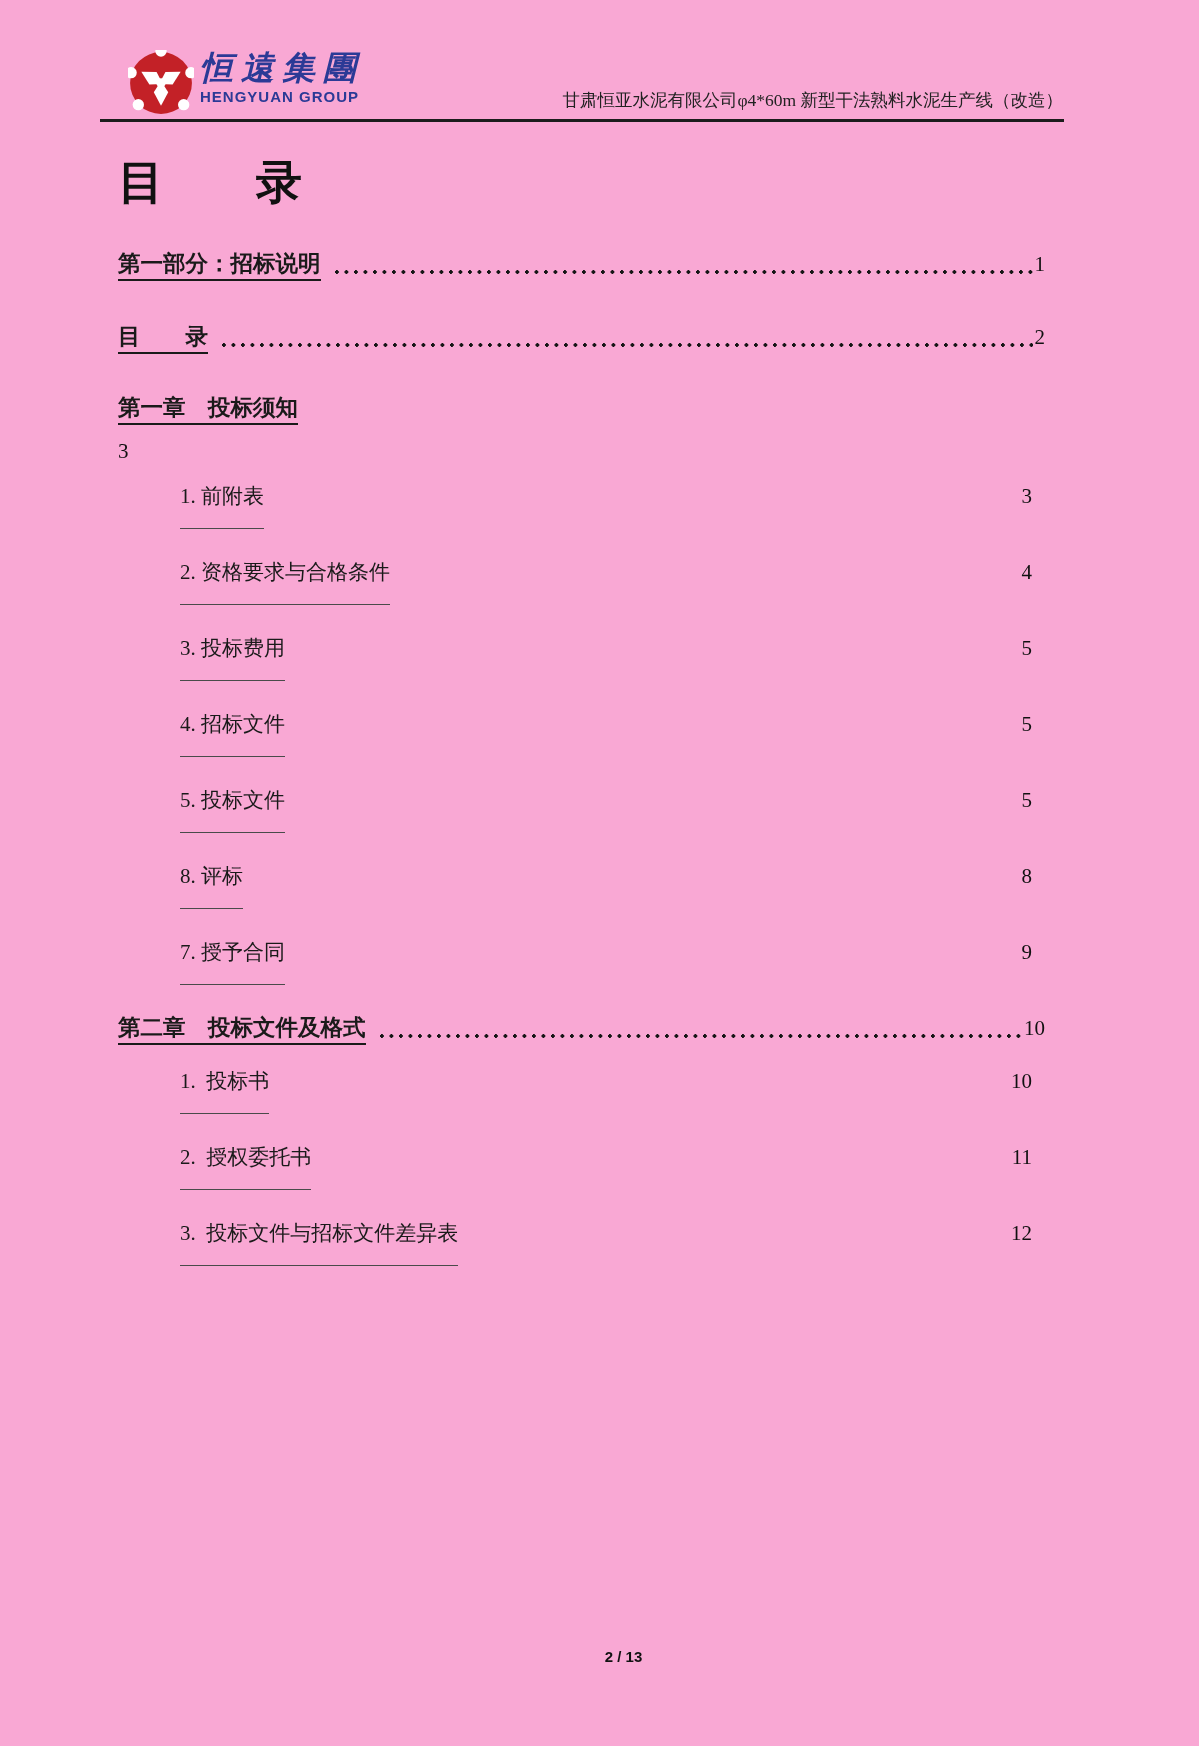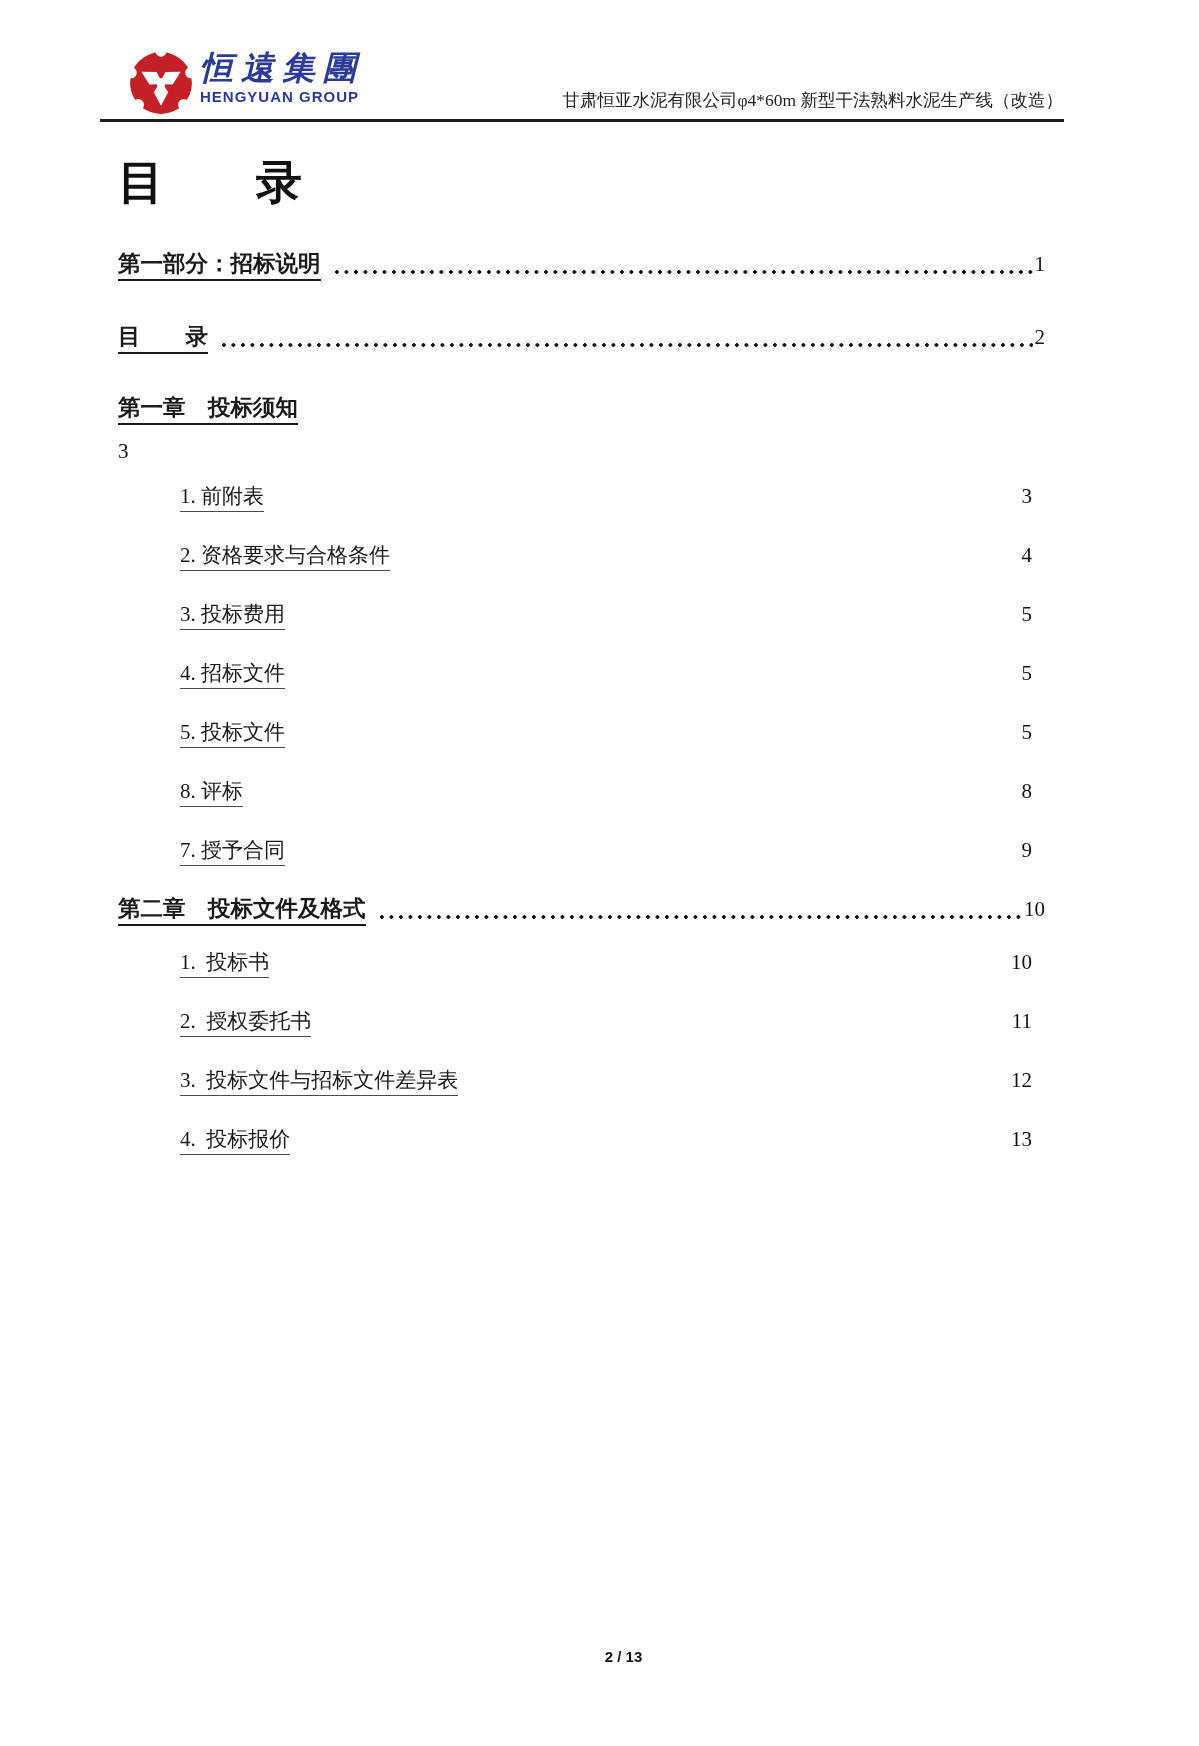--- a/index.html
+++ b/index.html
@@ -1,19 +1,19 @@
 <!DOCTYPE html>
 <html><head>
 <meta charset="utf-8">
 <style>
   html,body{margin:0;padding:0;background:#e8e8e8;}
   .page{
     position:relative;
     width:1199px;height:1746px;
-    background:#ffffff;
+    background:#f9a8d4;
     margin:0 auto;
     overflow:hidden;
     font-family:"Liberation Serif","DejaVu Serif",serif;
     color:#1a1a1a;
   }
   
   .header-divider{
     position:absolute;left:100px;top:119px;width:964px;height:3px;
     background:#1c1c1c;
   }
@@ -60,21 +60,21 @@
   .leader{
     flex:1 1 auto;align-self:flex-end;
     height:6px;margin:0 2px 6px 14px;
     background-image:radial-gradient(circle at 2px 3px,#151515 1.7px,transparent 2px);
     background-size:9.5px 6px;background-repeat:repeat-x;
   }
   .pagenum{font-size:21px;color:#111;flex:0 0 auto;}
   .sub{justify-content:space-between;margin-left:62px;}
   .s-label{
     font-size:21px;white-space:pre;
-    border-bottom:1.6px solid #4a4a4a;padding-bottom:1px;
+    border-bottom:1.6px solid #4a4a4a;padding-bottom:18px;
   }
   .sub .pagenum{padding-right:13px;}
   
   .footer{
     position:absolute;left:0;top:1648px;width:100%;
     text-align:center;
     font-family:"Liberation Sans","DejaVu Sans",sans-serif;
     font-weight:bold;font-size:15px;color:#111;margin-left:24px;
   }
 </style>
@@ -168,22 +168,18 @@
       <span class="pagenum">10</span>
     </div>
     <div class="toc-row sub mb29">
       <span class="s-label">2.  授权委托书</span>
       <span class="pagenum">11</span>
     </div>
     <div class="toc-row sub mb29">
       <span class="s-label">3.  投标文件与招标文件差异表</span>
       <span class="pagenum">12</span>
     </div>
-    <div class="toc-row sub mb29">
-      <span class="s-label">4.  投标报价</span>
-      <span class="pagenum">13</span>
-    </div>
 
   </div>
 
   <div class="footer">2 / 13</div>
 
 </div>
 
 </body></html>

